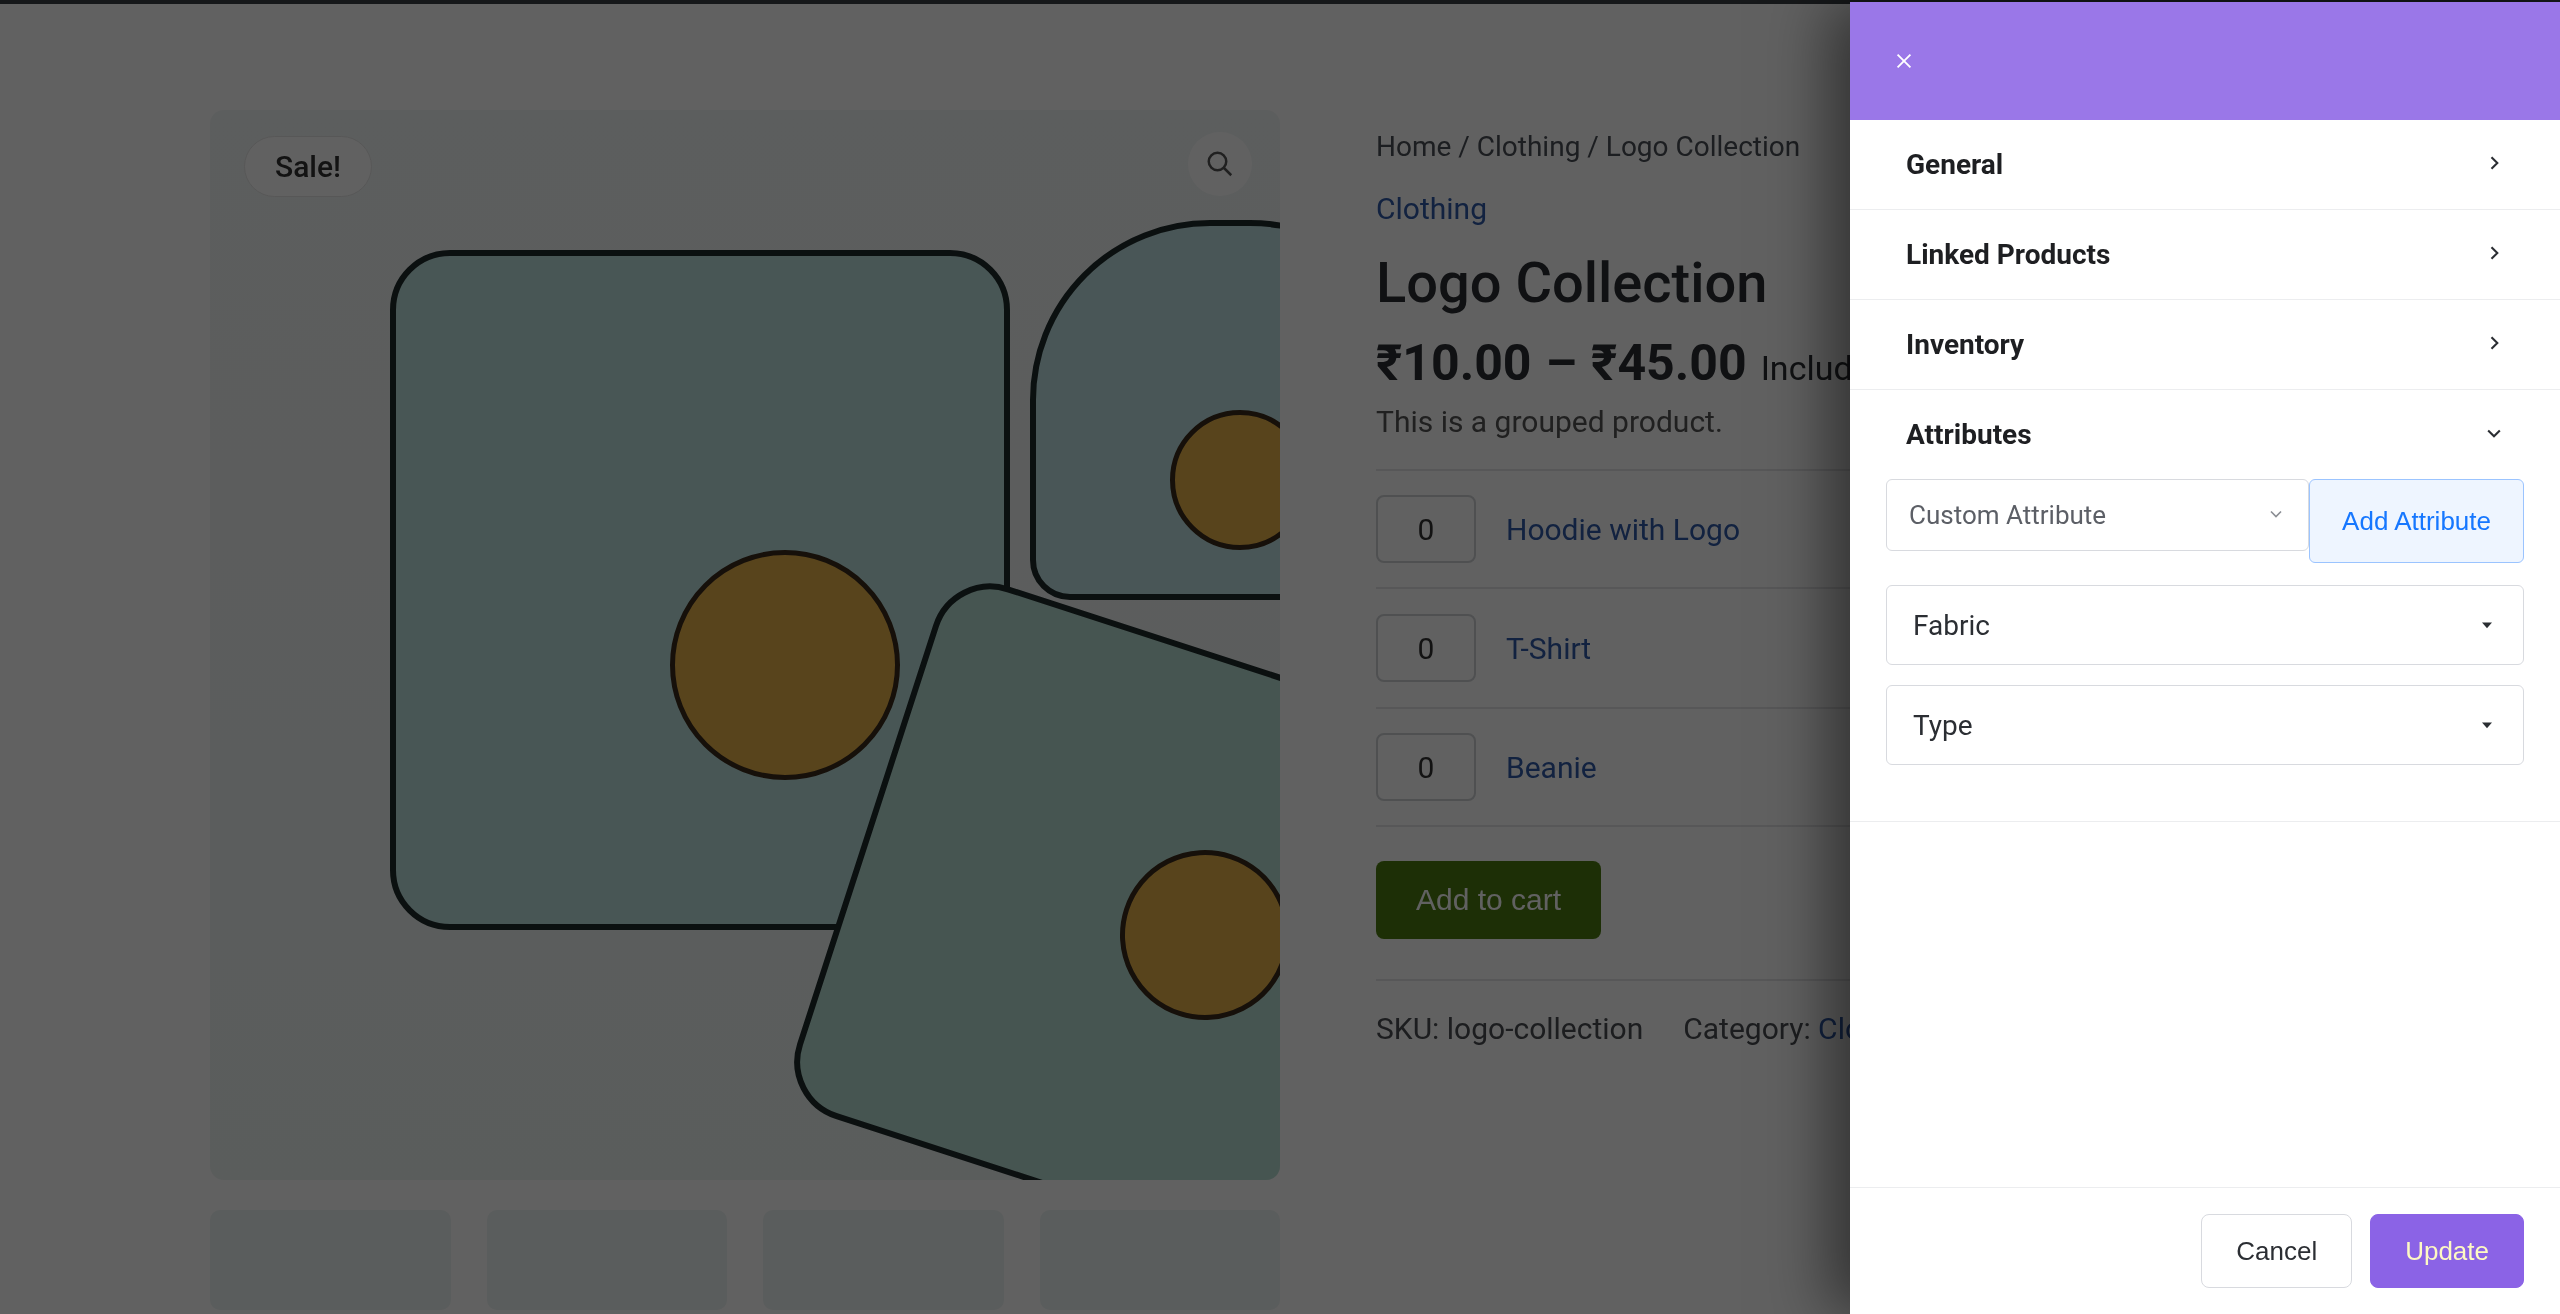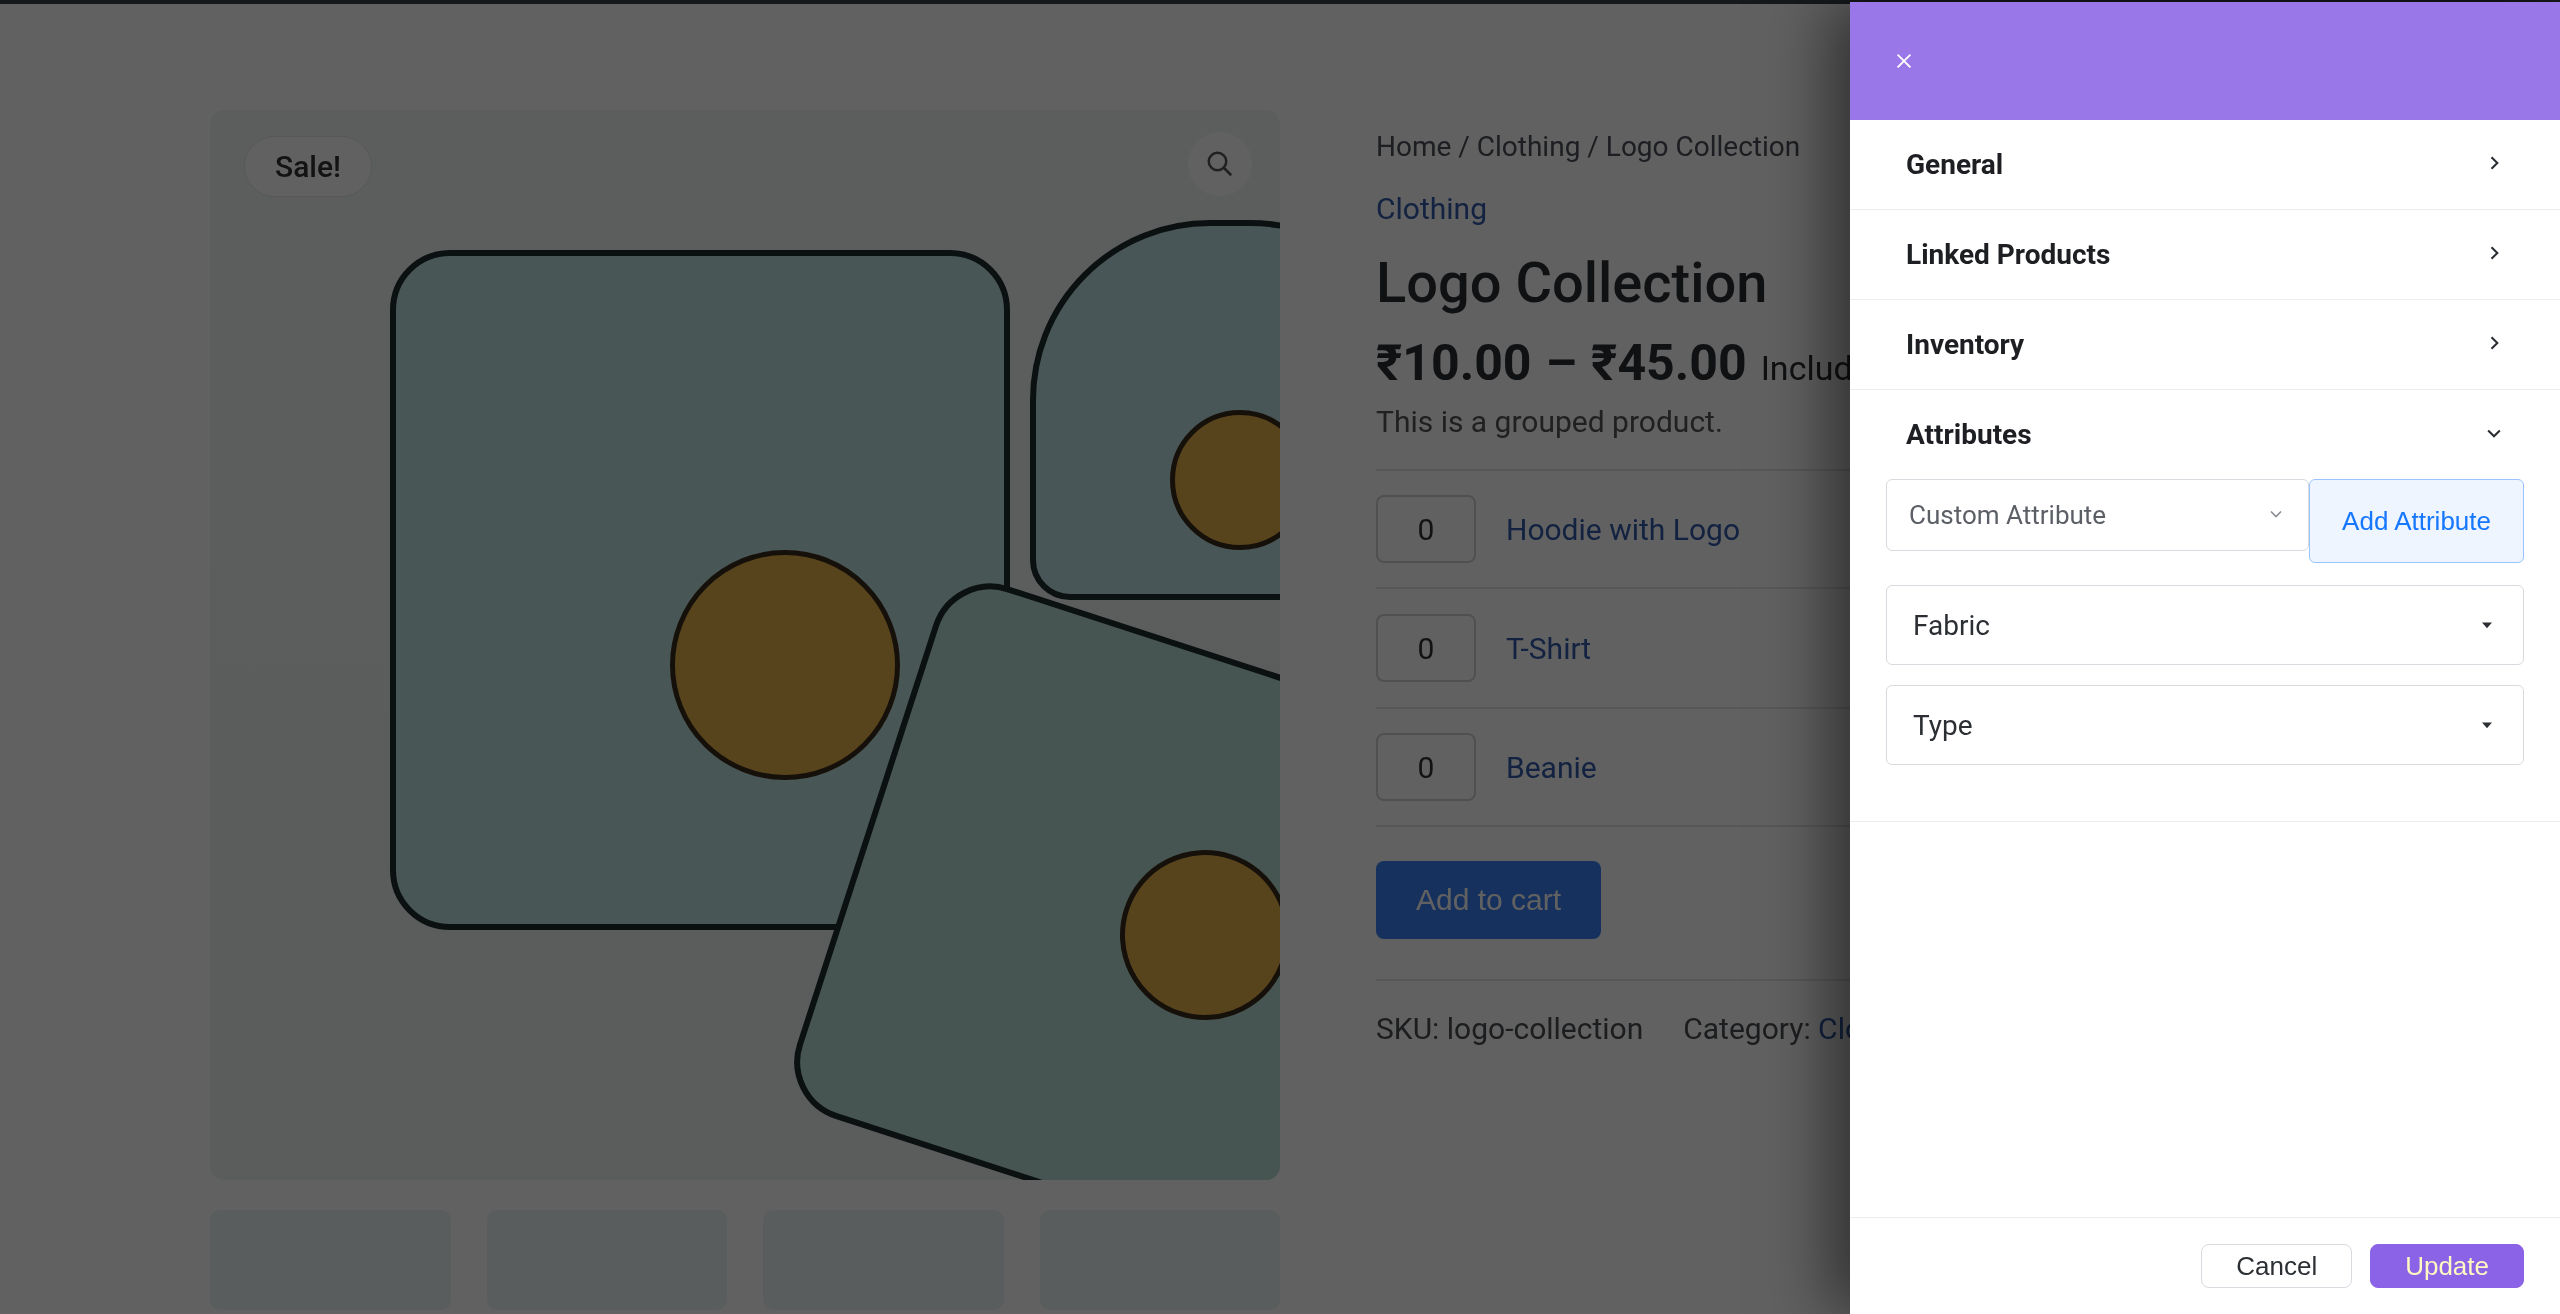--- a/index.html
+++ b/index.html
@@ -138,21 +138,21 @@
     display:flex; align-items:center; justify-content:center;
     font-size: 30px; color:#333;
   }
   .gname { color:#2f5aa8; font-size:30px; }
   .gprice { color:#2b2e33; font-size:30px; }
   .grow.avail .gprice { font-weight:600; }
   .avail-label { font-size:30px; font-weight:700; color:#2b2e33; }
 
   .add-cart {
     margin-top: 34px;
-    background: #3b82f6;
+    background: #4d7c0f;
     color: #fff;
     border: none;
     border-radius: 8px;
     font-size: 30px;
     padding: 22px 40px;
     cursor: pointer;
   }
   .meta { margin-top: 40px; font-size: 30px; color:#4a4d52; border-top: 2px solid #e6e6e8; padding-top:30px; display:flex; gap:40px; }
   .meta .link { color:#2f5aa8; }
 
@@ -242,21 +242,21 @@
   .attr-card .caret { color:#2b2e33; }
 
   .drawer-footer {
     border-top: 1px solid #ecedef;
     padding: 26px 36px;
     display: flex;
     justify-content: flex-end;
     gap: 18px;
   }
   .btn {
-    height: 44px;
+    height: 74px;
     padding: 0 34px;
     border-radius: 8px;
     font-size: 26px;
     cursor: pointer;
     display:flex; align-items:center;
   }
   .btn-cancel { background:#fff; border:1.5px solid #d8dadf; color:#2b2e33; }
   .btn-update { background:#8b63e6; border:1.5px solid #8b63e6; color:#fef9c3; }
 </style>
 </head>

